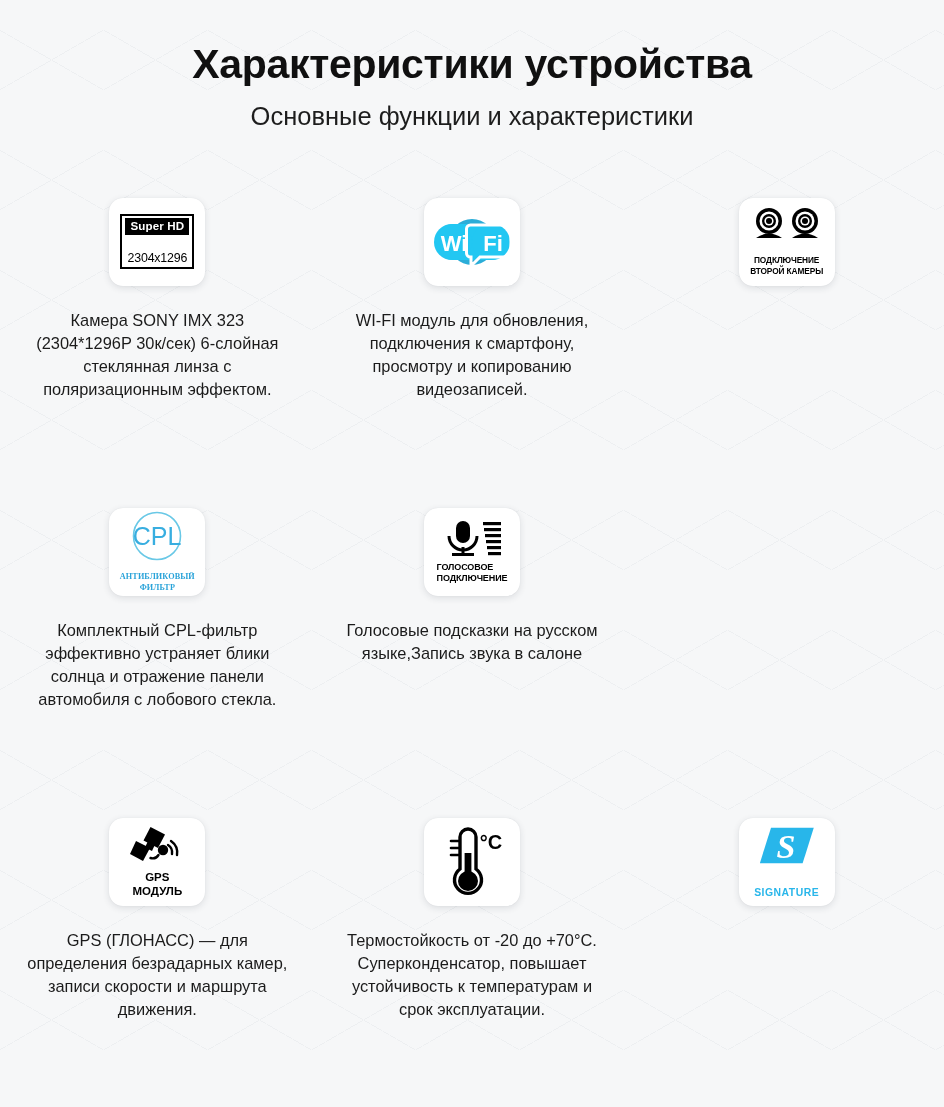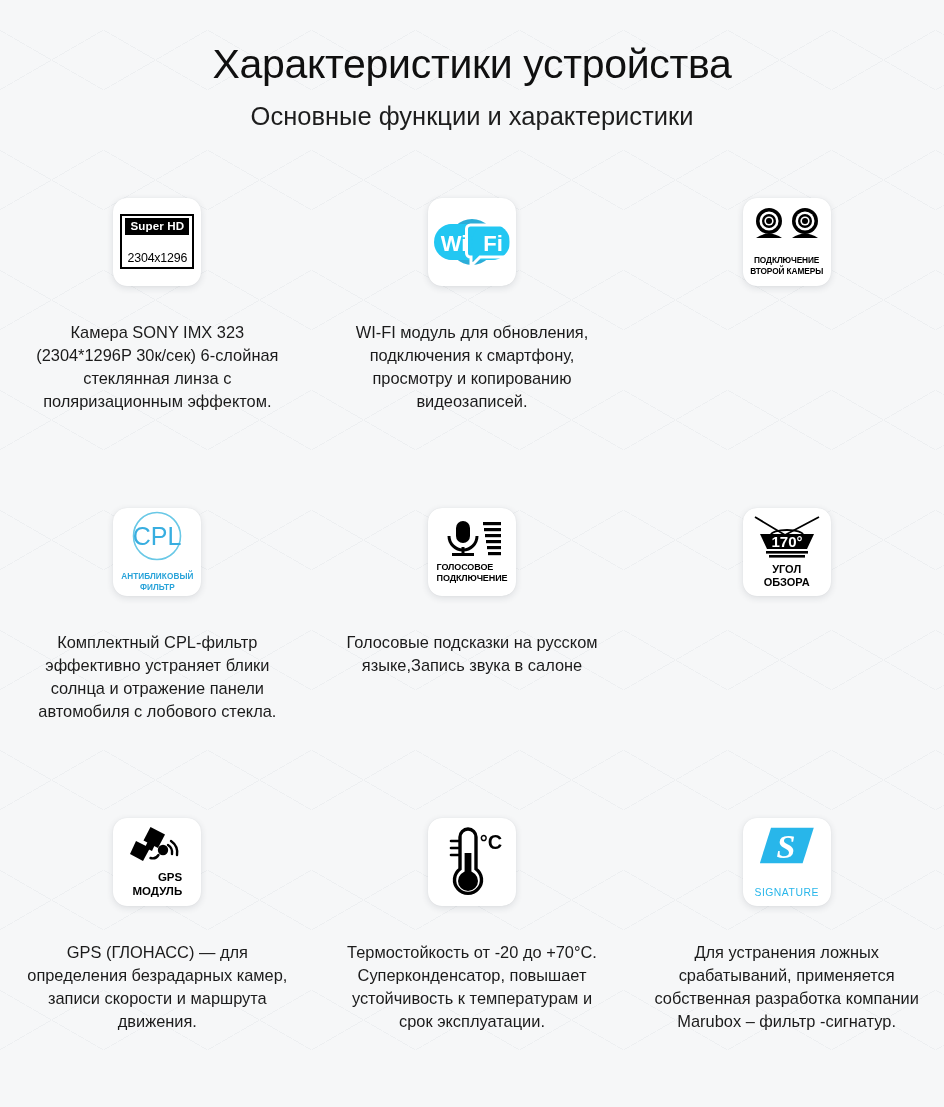--- a/index.html
+++ b/index.html
@@ -34,21 +34,21 @@
     padding: 0;
   }
 
   
   .header {
     text-align: center;
     padding-top: 42px;
   }
   .title {
     font-size: 41px;
-    font-weight: normal;
+    font-weight: bold;
     letter-spacing: -0.3px;
     color: #101010;
     margin: 0;
     line-height: 1.12;
   }
   .subtitle {
     font-size: 25.5px;
     font-weight: normal;
     color: #1d1d1d;
     margin: 13px 0 0 0;
@@ -69,33 +69,33 @@
     display: flex;
     flex-direction: column;
     align-items: center;
     padding: 0 14px;
   }
   .row-1 .cell { height: 310px; }
   .row-2 .cell { height: 310px; }
   .row-3 .cell { height: 300px; }
 
   .tile {
-    width: 88px;
+    width: 96px;
     height: 88px;
     background: #ffffff;
     border-radius: 14px;
     box-shadow: 0 2px 7px rgba(30,40,60,0.12), 0 0 1px rgba(30,40,60,0.10);
     display: flex;
     align-items: center;
     justify-content: center;
     flex: 0 0 auto;
     overflow: hidden;
   }
   .caption {
-    margin-top: 35px;
+    margin-top: 23px;
     font-size: 16.4px;
     line-height: 1.42;
     text-align: center;
     color: #1b1b1b;
     max-width: 265px;
   }
   .cell.offset-left .caption { max-width: 272px; }
 
   
   .ic { display: block; }
@@ -157,20 +157,21 @@
     justify-content: center;
   }
   .cpl .lbl {
     font-size: 8.2px;
     font-weight: bold;
     color: #29a3d9;
     line-height: 1.25;
     text-align: center;
     margin-top: 10px;
     letter-spacing: .1px;
+    font-family: Liberation Serif, serif;
   }
 
   
   .voice {
     display: flex;
     flex-direction: column;
     align-items: center;
     justify-content: center;
   }
   .voice .lbl {
@@ -203,35 +204,35 @@
   .gps {
     display: flex;
     flex-direction: column;
     align-items: center;
     justify-content: center;
   }
   .gps .lbl {
     font-size: 11.5px;
     font-weight: bold;
     line-height: 1.17;
-    text-align: right;
+    text-align: center;
     color: #000;
     margin-top: 2px;
   }
 
   
   .sig {
     display: flex;
     flex-direction: column;
     align-items: center;
     justify-content: center;
   }
   .sig .lbl {
     font-size: 10.4px;
-    font-weight: normal;
+    font-weight: bold;
     letter-spacing: .5px;
     color: #29b6ea;
     margin-top: 20px;
   }
 </style>
 </head>
 <body>
 
 <div class="bg-texture"></div>
 
@@ -339,36 +340,20 @@
             <div class="lbl">
               <span>ГОЛОСОВОЕ</span><br>
               <span>ПОДКЛЮЧЕНИЕ</span>
             </div>
           </div>
         </div>
         <div class="caption">Голосовые подсказки на русском языке,Запись звука в салоне</div>
       </div>
 
       <div class="cell">
-        <div class="tile">
-          <div class="angle">
-            <svg class="ic" width="70" height="44" viewBox="0 0 70 44">
-              <path d="M3 2 L33 20 L67 2" fill="none" stroke="#000" stroke-width="1.8"></path>
-              <ellipse cx="35" cy="20" rx="16" ry="5" fill="none" stroke="#000" stroke-width="1.8"></ellipse>
-              <path d="M8 19 L62 19 L55 34 L15 34 Z" fill="#000"></path>
-              <rect x="14" y="36" width="42" height="2.6" fill="#000"></rect>
-              <rect x="17" y="40" width="36" height="2.6" fill="#000"></rect>
-              <text x="35" y="32" font-family="Liberation Sans, sans-serif" font-size="15" font-weight="bold" fill="#ffffff" text-anchor="middle">170°</text>
-            </svg>
-            <div class="lbl">
-              <span>УГОЛ</span><br>
-              <span>ОБЗОРА</span>
-            </div>
-          </div>
-        </div>
       </div>
     </div>
 
     <div class="row row-3">
 
       <div class="cell">
         <div class="tile">
           <div class="gps">
             <svg class="ic" width="58" height="44" viewBox="0 0 58 44">
               <g fill="#000">
@@ -412,18 +397,17 @@
       <div class="cell">
         <div class="tile">
           <div class="sig">
             <svg class="ic" width="58" height="42" viewBox="0 0 58 42">
               <path d="M12 2 L58 2 L46 40 L0 40 Z" fill="#28b6ea" transform="scale(0.93) translate(2,1)"></path>
               <text x="28" y="33" font-family="Liberation Serif, serif" font-size="34" font-weight="bold" font-style="italic" fill="#ffffff" text-anchor="middle">S</text>
             </svg>
             <div class="lbl">SIGNATURE</div>
           </div>
         </div>
-        <div class="caption">Для устранения ложных срабатываний, применяется собственная разработка компании Marubox – фильтр -сигнатур.</div>
       </div>
     </div>
 
   </div>
 </div>
 
 </body></html>

